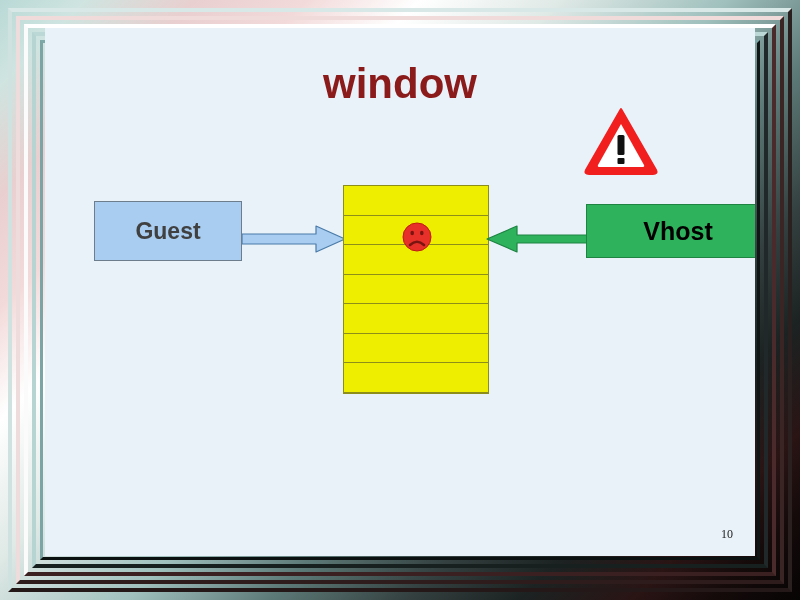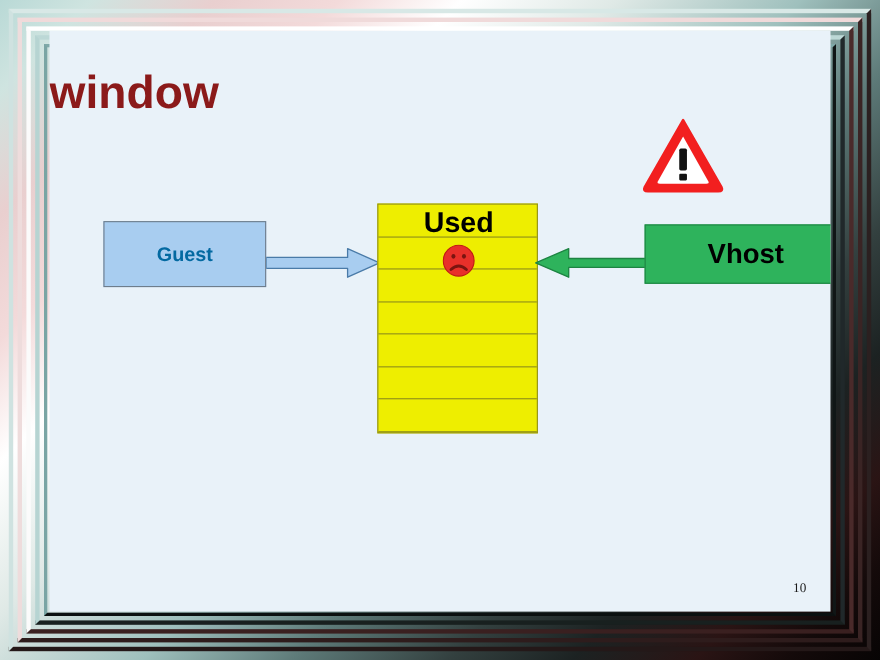--- a/index.html
+++ b/index.html
@@ -67,21 +67,21 @@
     height: 528px;
     background: #e9f2f9;
     overflow: hidden;
   }
 
   #slide-title {
     position: absolute;
     left: 0;
     top: 32px;
     width: 710px;
-    text-align: left;
+    text-align: center;
     font-size: 42px;
     font-weight: bold;
     color: #8b1a1a;
     letter-spacing: 0px;
   }
 
   
   #guest-box {
     position: absolute;
     left: 49px;
@@ -89,23 +89,23 @@
     width: 148px;
     height: 60px;
     background: #a8cdf0;
     border: 1px solid #6e7d8c;
     box-sizing: border-box;
     display: flex;
     align-items: center;
     justify-content: center;
   }
   #guest-box .lbl {
-    font-size: 18px;
-    font-weight: bold;
-    color: #0369a1;
+    font-size: 23px;
+    font-weight: bold;
+    color: #404040;
   }
 
   
   #vhost-box {
     position: absolute;
     left: 541px;
     top: 176px;
     width: 184px;
     height: 54px;
     background: #2eb35c;
@@ -233,21 +233,20 @@
 
     <div id="window-box">
       <div class="row"></div>
       <div class="row"></div>
       <div class="row"></div>
       <div class="row"></div>
       <div class="row"></div>
       <div class="row"></div>
       <div class="row"></div>
 
-      <div id="used-label">Used</div>
 
       <div id="sad-face">
         <svg width="30" height="30" viewBox="0 0 30 30" xmlns="http://www.w3.org/2000/svg">
           <circle cx="15" cy="15" r="14" fill="#e8302a" stroke="#c01a14" stroke-width="1"></circle>
           <ellipse cx="10.2" cy="11" rx="1.8" ry="2.2" fill="#7a1410"></ellipse>
           <ellipse cx="19.8" cy="11" rx="1.8" ry="2.2" fill="#7a1410"></ellipse>
           <path d="M8 23 Q15 16.5 22 23" fill="none" stroke="#7a1410" stroke-width="2.6" stroke-linecap="round"></path>
         </svg>
       </div>
     </div>

